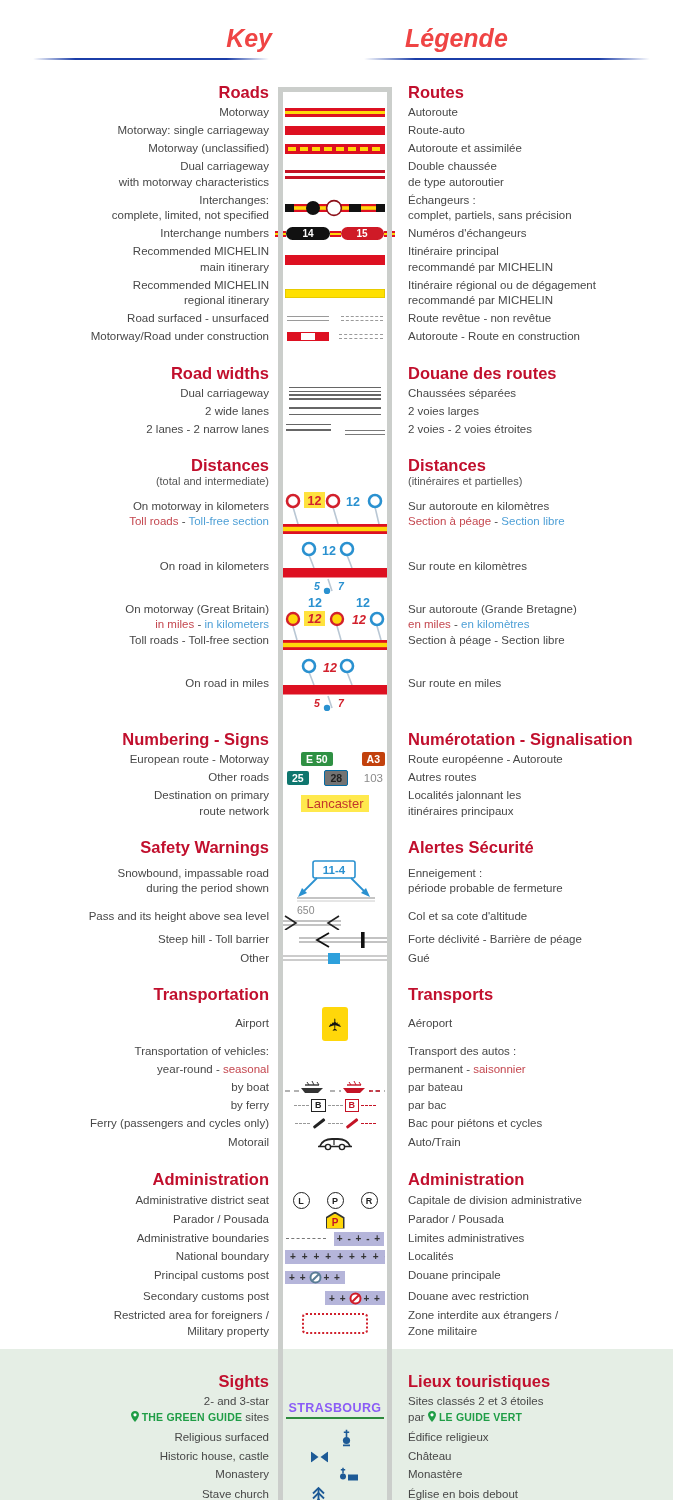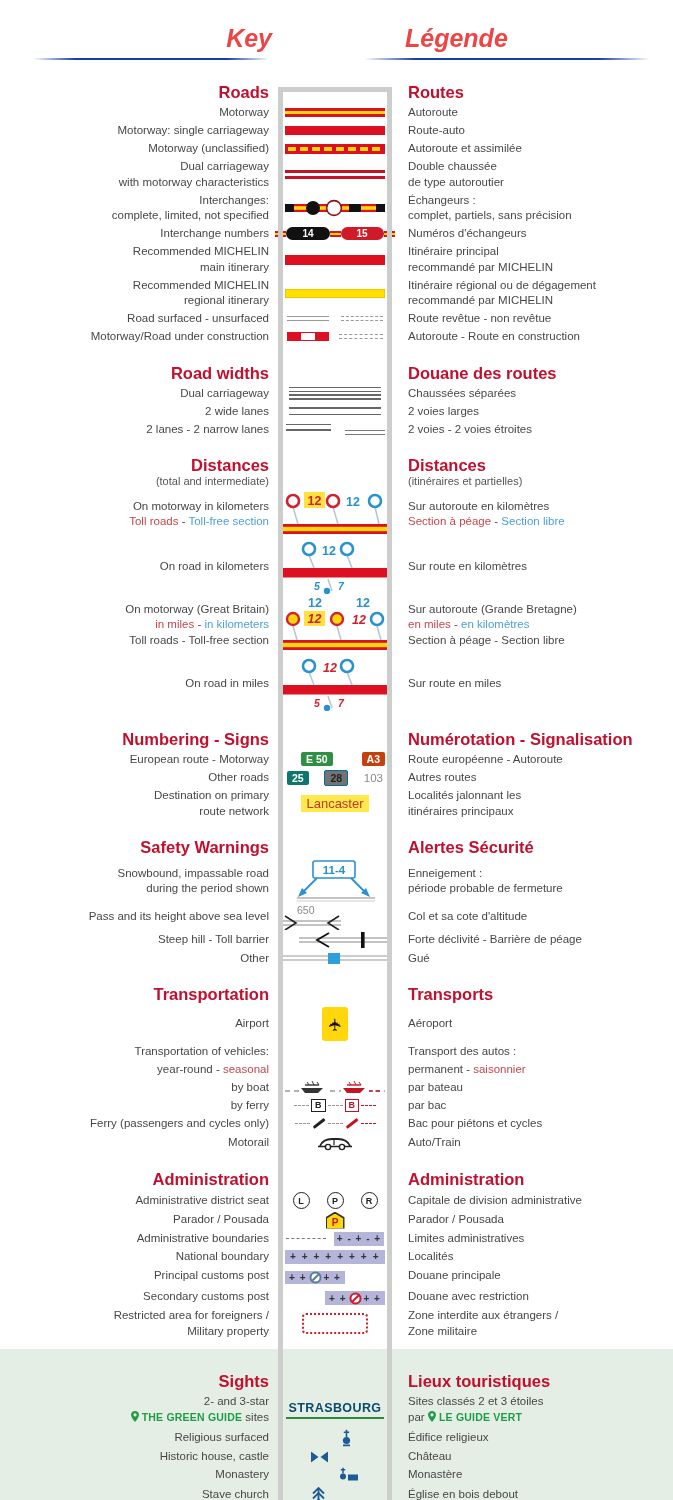--- a/index.html
+++ b/index.html
@@ -52,21 +52,21 @@
   .dsh.red{border-color:#c41325}
   .bbox{font-size:9px;font-weight:bold;border:1.4px solid;padding:0 3px;margin:0 2px;background:#fff;line-height:11px}
   .slash{display:inline-block;width:14px;height:2.6px;transform:rotate(-38deg);border-radius:1px;margin:0 2px}
   .lprrow{display:flex;gap:17px}
   .crc{width:15px;height:15px;border:1.5px solid #222;border-radius:50%;display:flex;align-items:center;justify-content:center;font-size:9px;font-weight:bold;color:#222;background:#fff}
   .parador-o{width:19px;height:17px;background:#333;clip-path:polygon(50% 0,100% 34%,100% 100%,0 100%,0 34%);display:flex;align-items:flex-end;justify-content:center}
   .parador{width:16.5px;height:15px;background:#ffd70a;clip-path:polygon(50% 0,100% 34%,100% 100%,0 100%,0 34%);display:flex;align-items:flex-end;justify-content:center}
   .parador b{color:#c41325;font-size:10px;line-height:11.5px}
   .pbg{background:#b5b5da;height:13.5px;display:inline-flex;align-items:center;justify-content:center;font-size:10px;font-weight:bold;color:#333;letter-spacing:1px}
   .restrict{width:62px;height:17px;border:2.6px dotted #d0202c;border-radius:4px}
-  .stras{font-weight:bold;font-size:12.5px;color:#0c4a6e;border-bottom:2.2px solid #2e8b3e;padding:0 3px 2px;letter-spacing:.4px}
+  .stras{font-weight:bold;font-size:12.5px;color:#8b5cf6;border-bottom:2.2px solid #2e8b3e;padding:0 3px 2px;letter-spacing:.4px}
   svg .t-red{font:bold 12.5px "Liberation Sans",sans-serif;fill:#d2202c}
   svg .t-blue{font:bold 12.5px "Liberation Sans",sans-serif;fill:#2a91d0}
   svg .t-redi{font:italic bold 12.5px "Liberation Sans",sans-serif;fill:#d2202c}
   svg .t-blue-sm{font:italic bold 10.5px "Liberation Sans",sans-serif;fill:#2a91d0}
   svg .t-red-sm{font:italic bold 10.5px "Liberation Sans",sans-serif;fill:#d2202c}
   svg .t-gray{font:10.5px "Liberation Sans",sans-serif;fill:#8a8a8a}
   svg .t-sign{font:bold 11.5px "Liberation Sans",sans-serif;fill:#2a91d0}
 </style>
 </head>
 <body>

